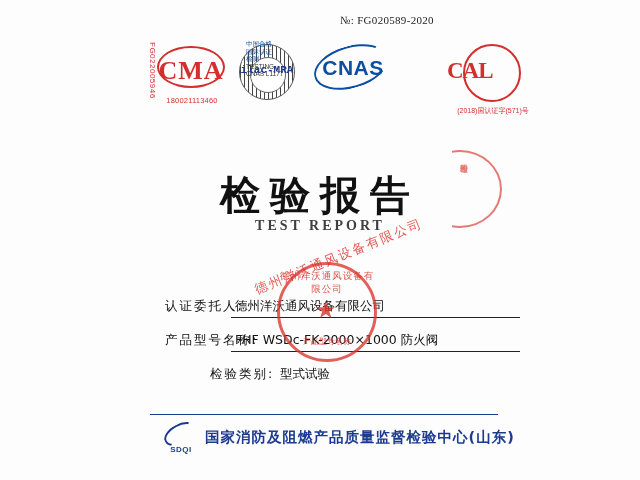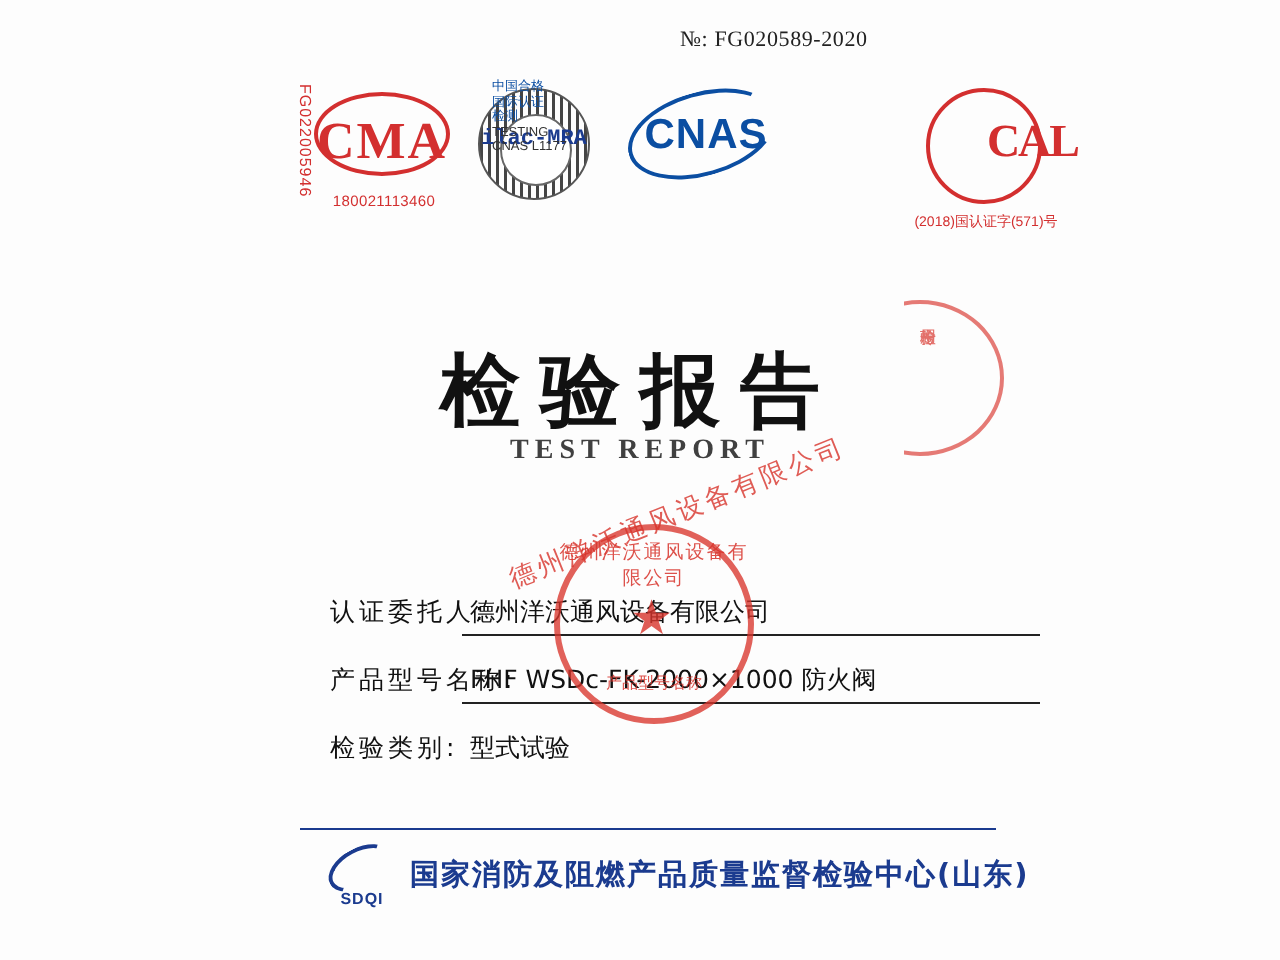--- a/index.html
+++ b/index.html
@@ -169,21 +169,21 @@
     left: 16px; top: 4px;
     width: 58px; height: 58px;
     border: 2px solid #d32f2f;
     border-radius: 50%;
     box-sizing: border-box;
   }
   .cal-text {
     position: absolute;
     left: 0; top: 18px;
     width: 92px;
-    text-align: right;
+    text-align: left;
     font-size: 23px;
     font-weight: bold;
     color: #d32f2f;
     font-family: "Liberation Serif", serif;
     letter-spacing: -1px;
   }
   .cal-sub {
     position: absolute;
     left: -6px; top: 66px;
     width: 104px;
@@ -243,21 +243,21 @@
   .field .rule {
     position: absolute;
     left: 66px;
     top: 21px;
     width: 289px;
     height: 1px;
     background: #222;
   }
   .f1 { top: 296px; }
   .f2 { top: 330px; }
-  .f3 { top: 364px; }
+  .f3 { top: 364px; margin-left: 45px; }
 
   
   .seal {
     position: absolute;
     left: 277px;
     top: 262px;
     width: 102px;
     height: 102px;
     pointer-events: none;
   }

